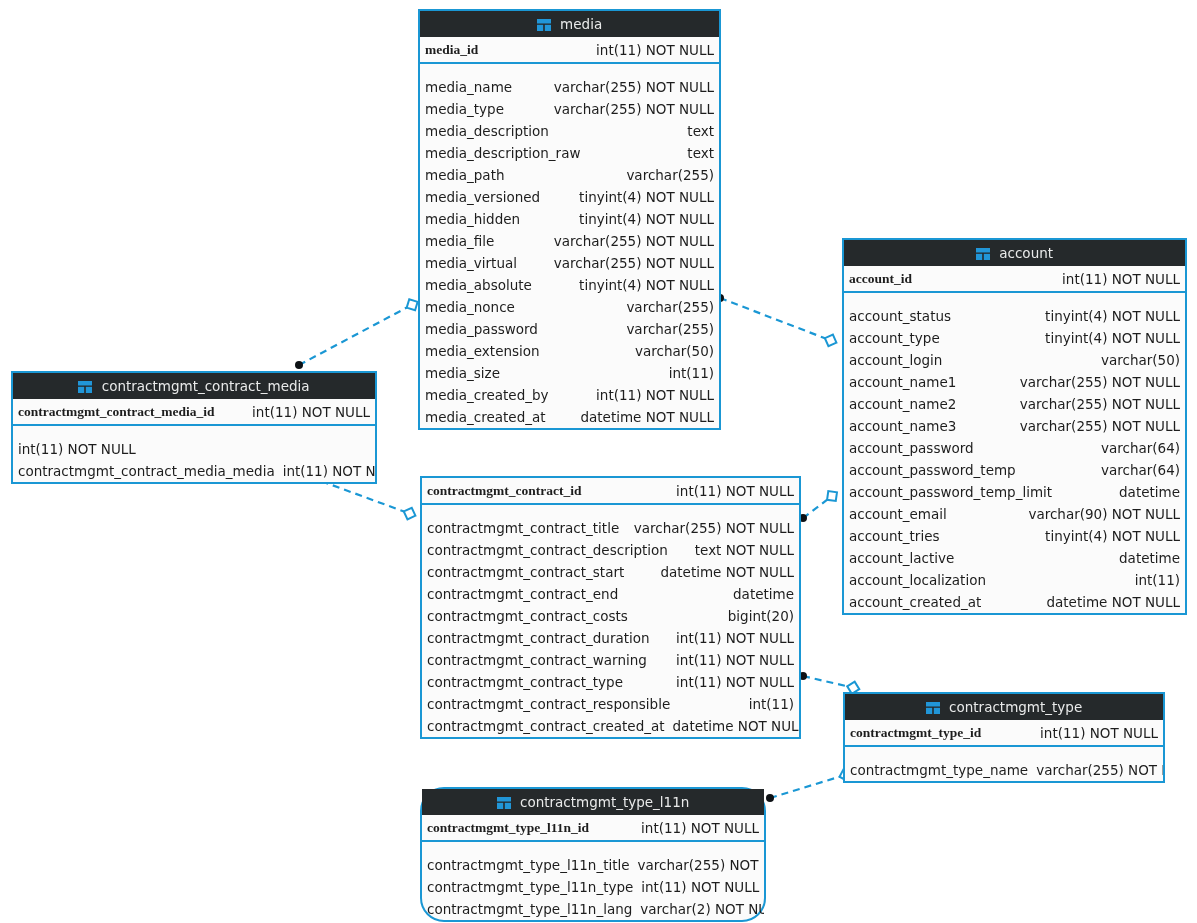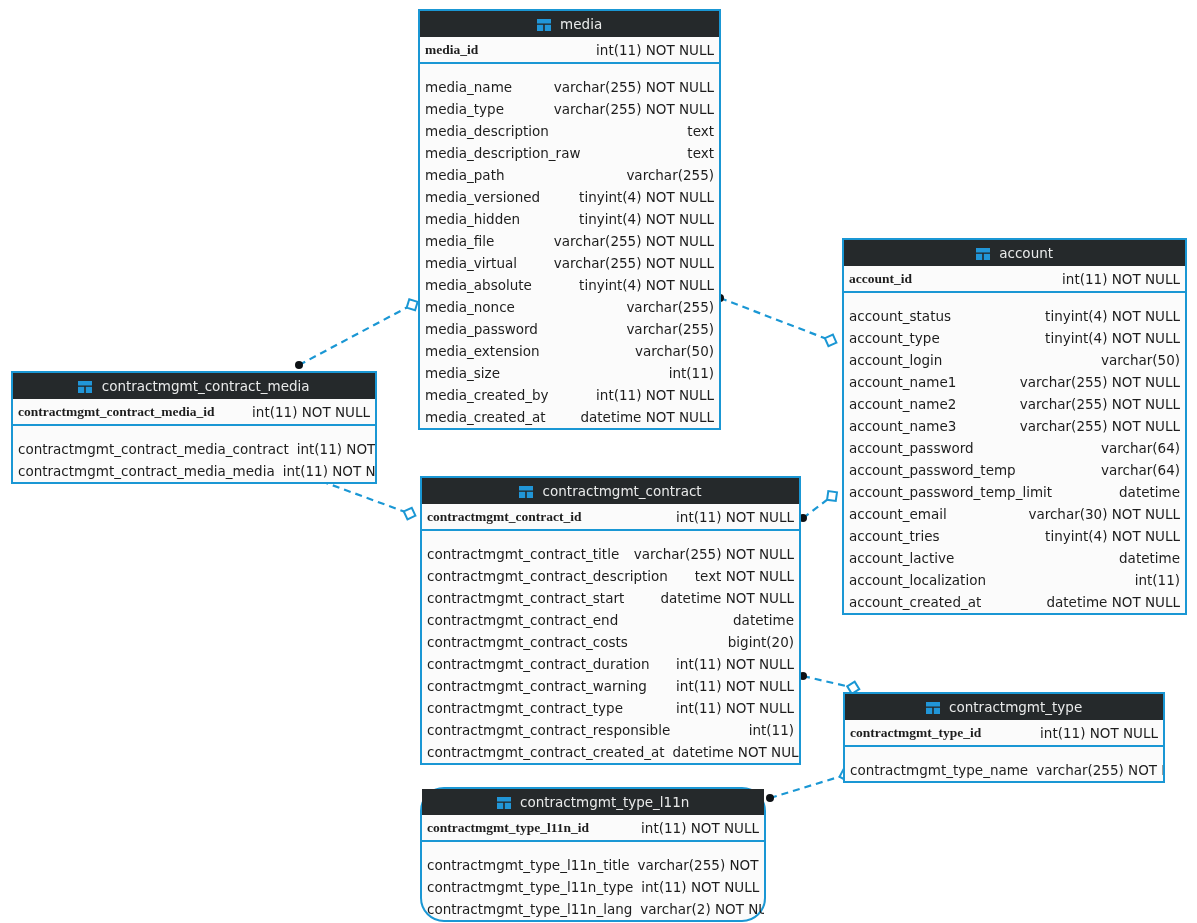--- a/index.html
+++ b/index.html
@@ -250,21 +250,21 @@
         <div class="attr-row">
           <span class="a-name">account_password_temp</span>
           <span class="a-type">varchar(64)</span>
         </div>
         <div class="attr-row">
           <span class="a-name">account_password_temp_limit</span>
           <span class="a-type">datetime</span>
         </div>
         <div class="attr-row">
           <span class="a-name">account_email</span>
-          <span class="a-type">varchar(30) NOT NULL</span>
+          <span class="a-type">varchar(90) NOT NULL</span>
         </div>
         <div class="attr-row">
           <span class="a-name">account_tries</span>
           <span class="a-type">tinyint(4) NOT NULL</span>
         </div>
         <div class="attr-row">
           <span class="a-name">account_lactive</span>
           <span class="a-type">datetime</span>
         </div>
         <div class="attr-row">
@@ -290,41 +290,30 @@
       <span>contractmgmt_contract_media</span>
     </div>
     <div class="pk-row">
       <div class="attr-row">
         <span class="a-name">contractmgmt_contract_media_id</span>
         <span class="a-type">int(11) NOT NULL</span>
       </div>
     </div>
     <div class="attr-body">
         <div class="attr-row">
-          <span class="a-name">contractmgmt_contract_media_contract</span>
           <span class="a-type">int(11) NOT NULL</span>
         </div>
         <div class="attr-row">
           <span class="a-name">contractmgmt_contract_media_media</span>
           <span class="a-type">int(11) NOT NULL</span>
         </div>
       </div>
   </div>
 
   <div class="entity" id="ent-contract">
-    <div class="entity-header">
-      <span class="tbl-icon">
-        <svg width="14" height="12" viewBox="0 0 14 12">
-          <rect x="0" y="0" width="14" height="4.5" fill="#2196d8"></rect>
-          <rect x="0" y="5.8" width="6.2" height="6.2" fill="#2196d8"></rect>
-          <rect x="7.8" y="5.8" width="6.2" height="6.2" fill="#2196d8"></rect>
-        </svg>
-      </span>
-      <span>contractmgmt_contract</span>
-    </div>
     <div class="pk-row">
       <div class="attr-row">
         <span class="a-name">contractmgmt_contract_id</span>
         <span class="a-type">int(11) NOT NULL</span>
       </div>
     </div>
     <div class="attr-body">
         <div class="attr-row">
           <span class="a-name">contractmgmt_contract_title</span>
           <span class="a-type">varchar(255) NOT NULL</span>

